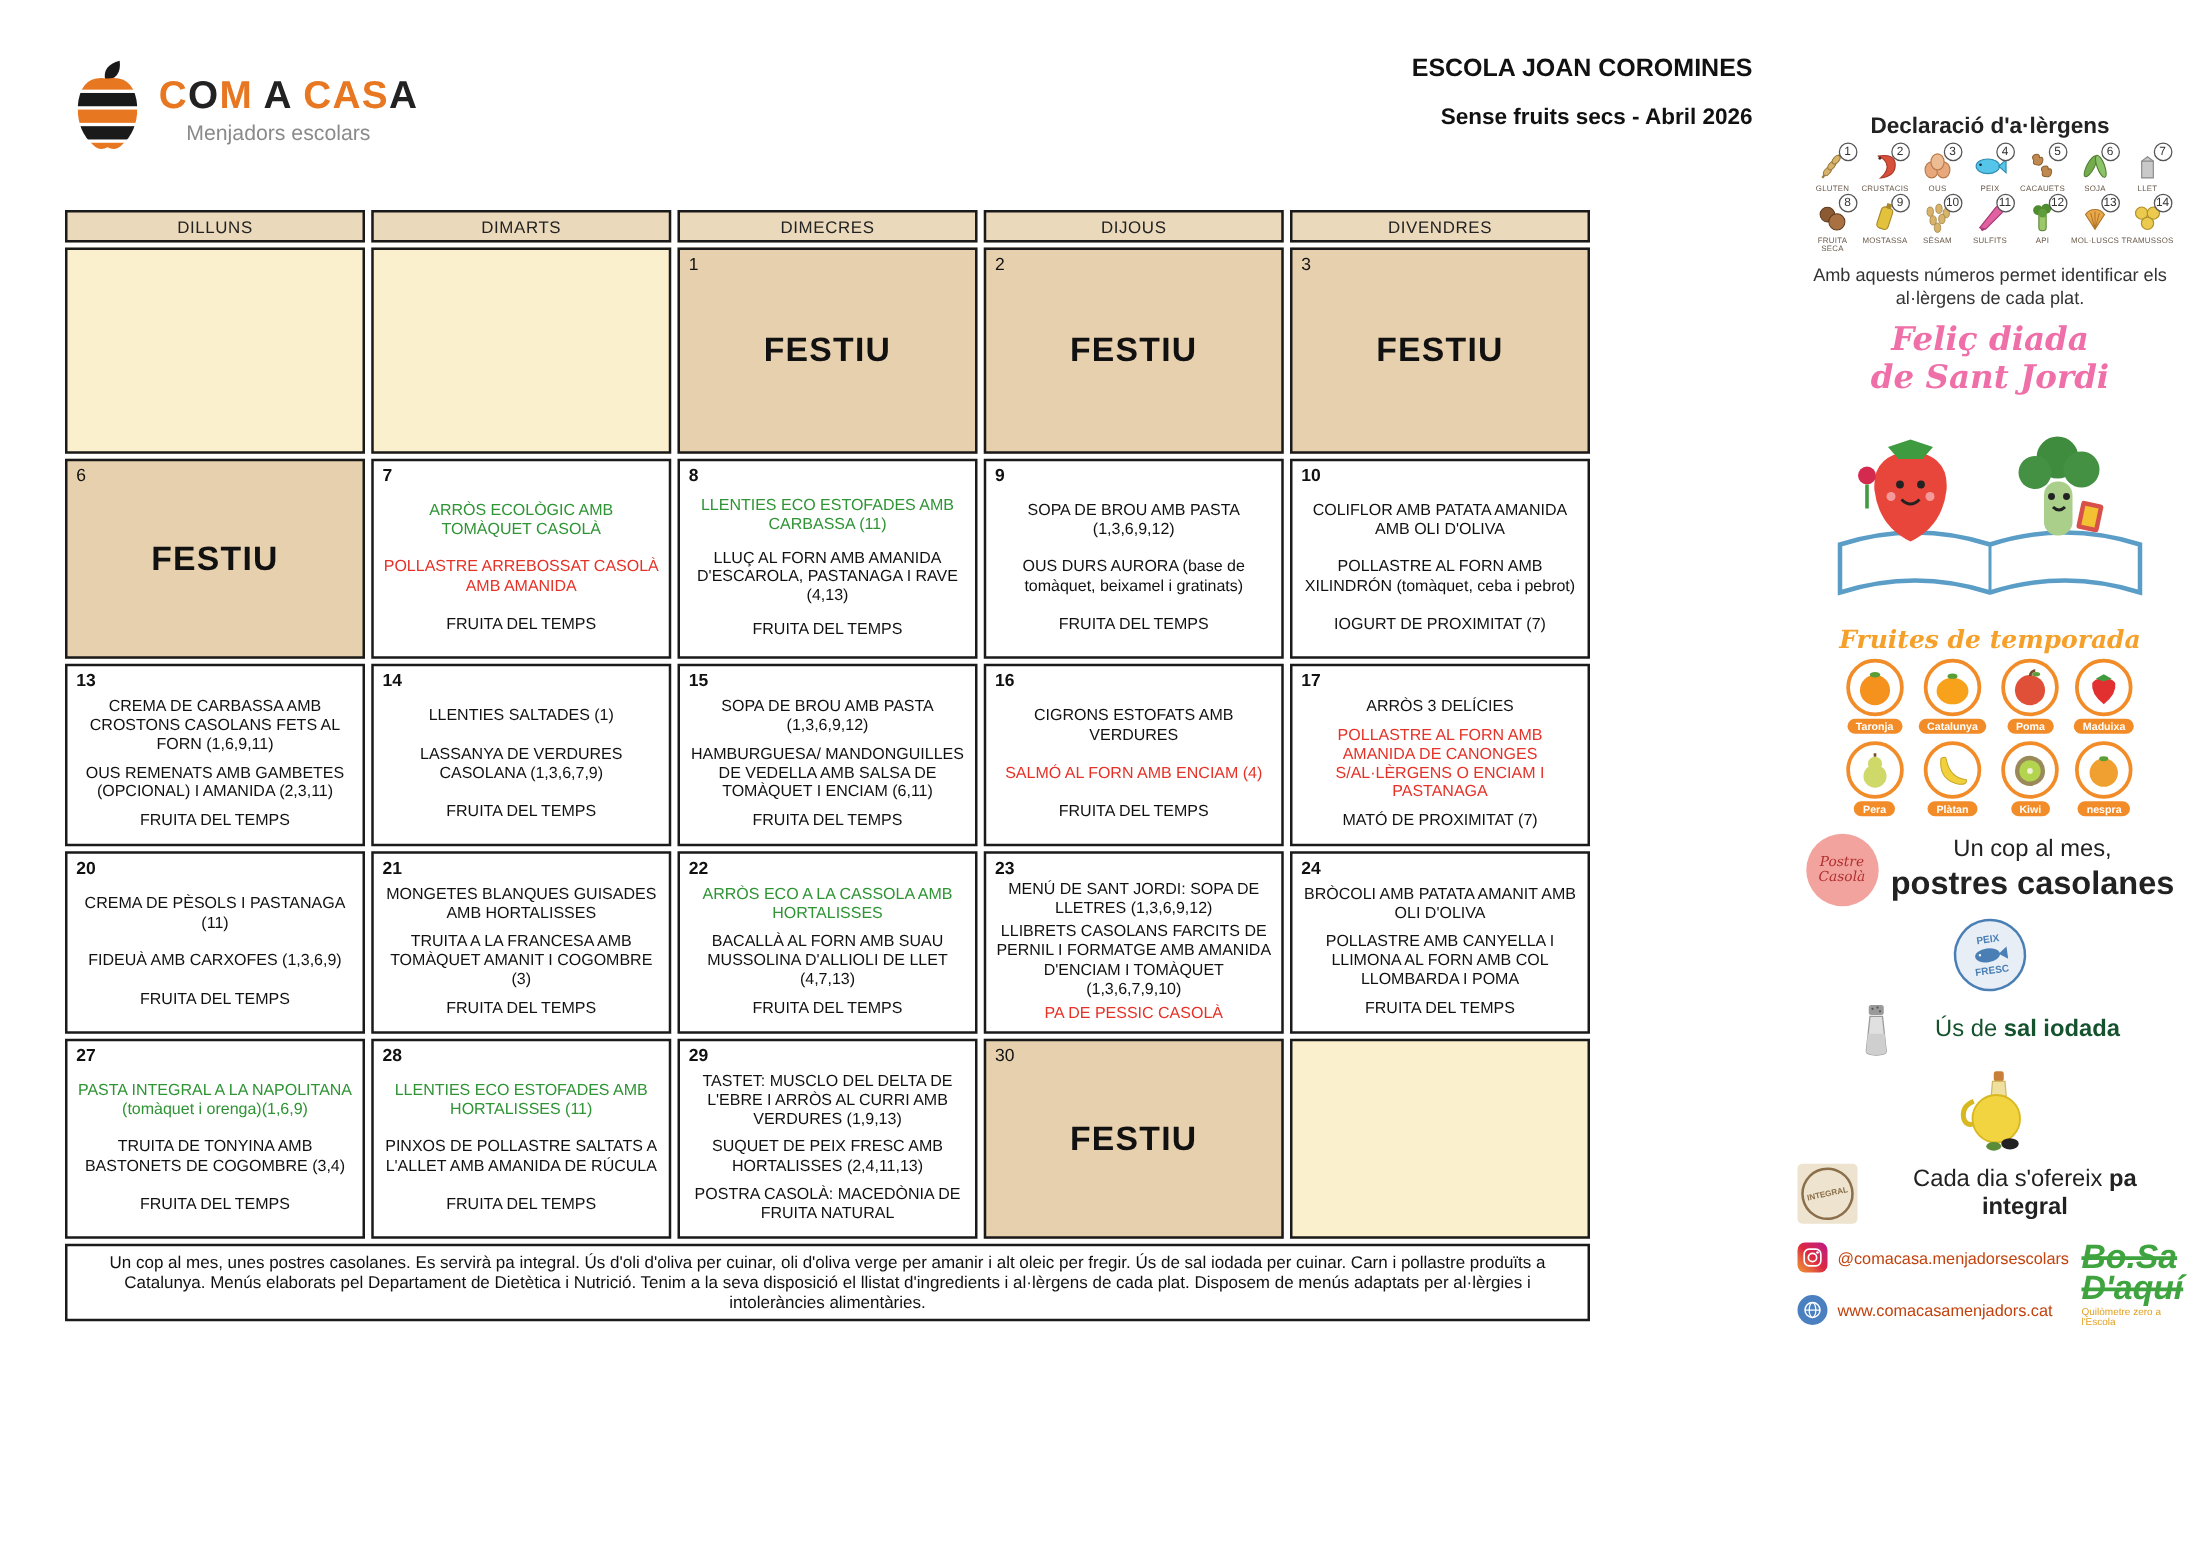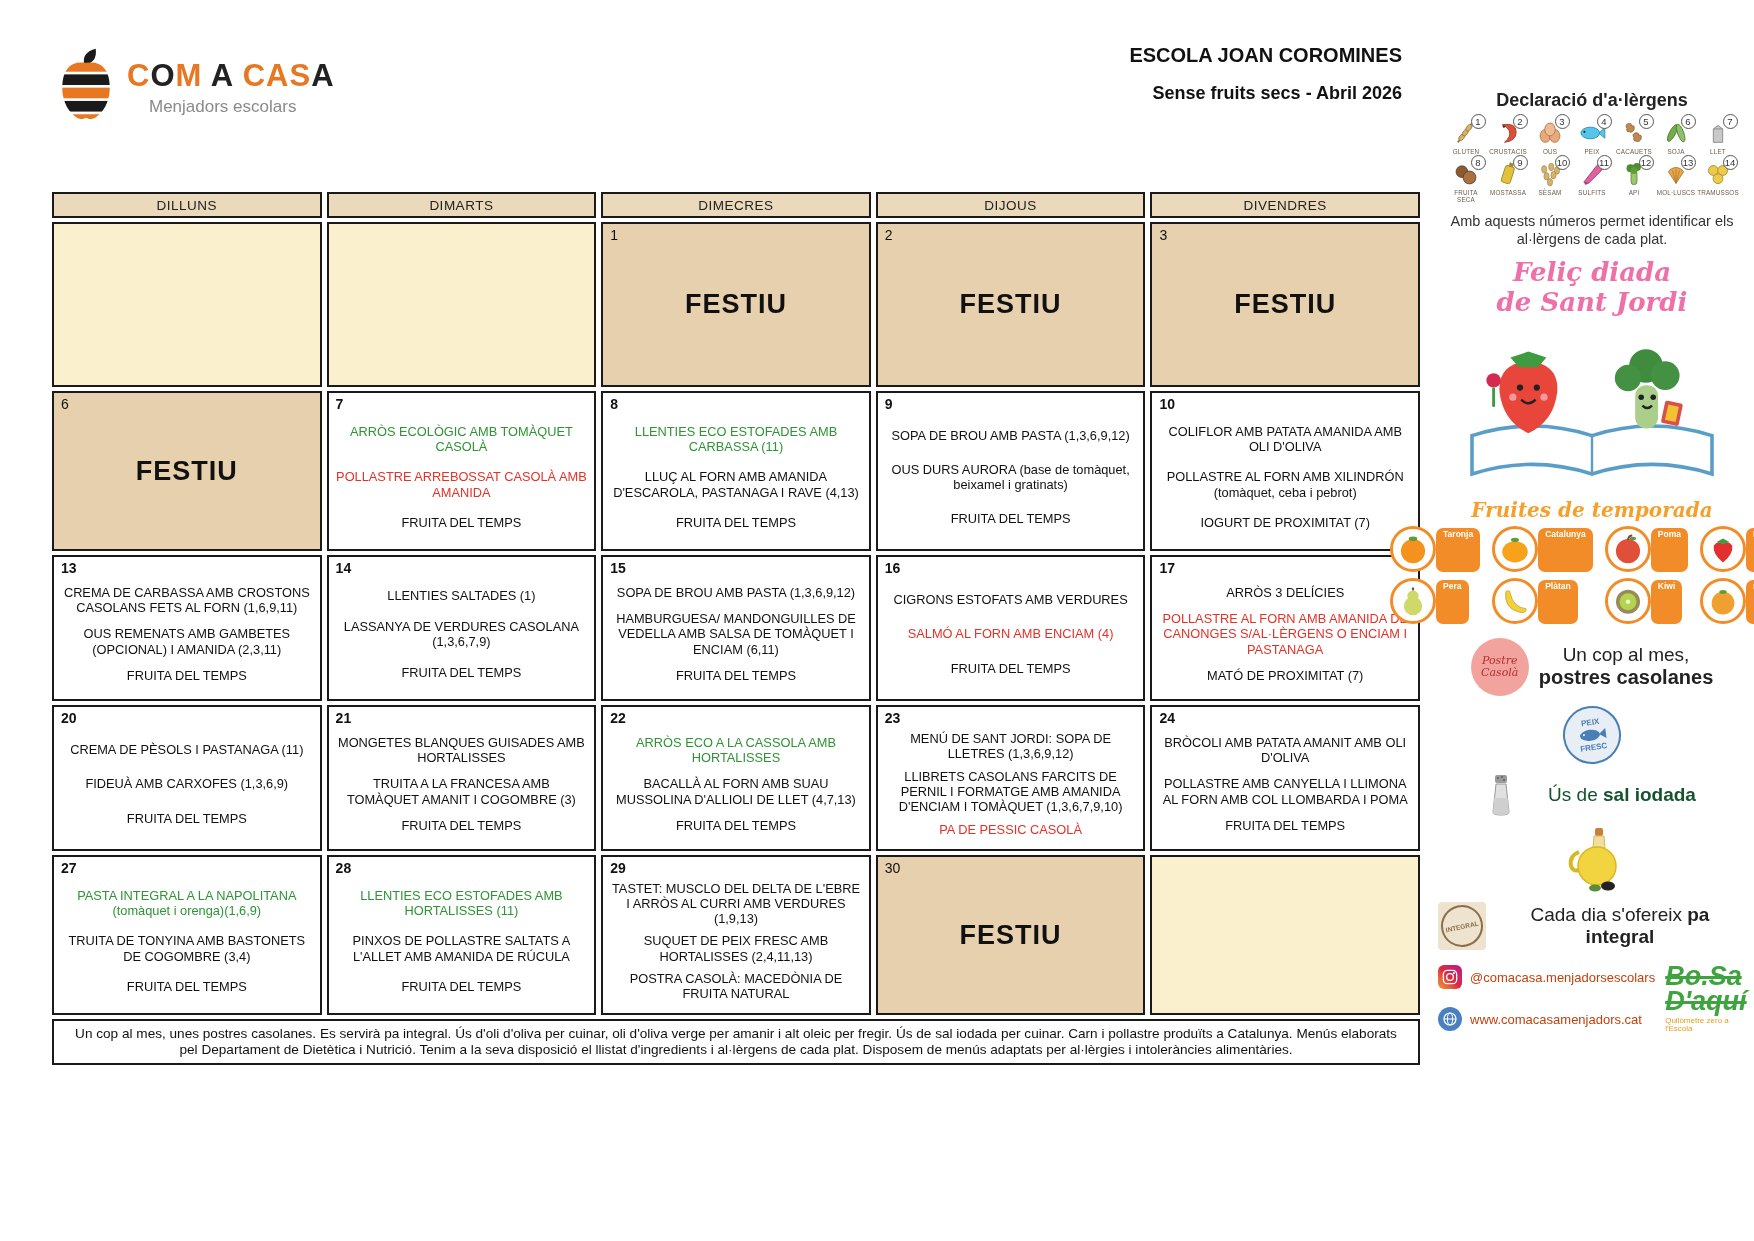--- a/index.html
+++ b/index.html
@@ -8,21 +8,21 @@
 
   
   .brand { position: absolute; left: 55px; top: 46px; display: flex; align-items: flex-start; gap: 10px; }
   .wordmark { font-size: 31px; font-weight: bold; letter-spacing: 1px; line-height: 1; margin-top: 14px; }
   .brand-sub { font-size: 17px; color: #8a8a8a; margin-top: 6px; padding-left: 22px; }
   .school { position: absolute; top: 44px; right: 352px; text-align: right; }
   .school-name { font-size: 20px; font-weight: bold; color: #111; }
   .menu-type { font-size: 18px; font-weight: bold; color: #111; margin-top: 16px; }
 
   
-  .calendar { position: absolute; left: 52px; top: 168px; width: 1368px; margin-top: 24px; }
+  .calendar { position: absolute; left: 52px; top: 168px; width: 1220px; }
   .day-headers { display: grid; grid-template-columns: repeat(5, 1fr); gap: 5px; margin-bottom: 4px; }
   .day-header { background: #EBD9BC; border: 2px solid #1a1a1a; height: 26px; display: flex; align-items: center; justify-content: center; font-size: 13.5px; letter-spacing: .5px; color: #222; }
   .week-row { display: grid; grid-template-columns: repeat(5, 1fr); gap: 5px; margin-bottom: 4px; }
   .cell { position: relative; border: 2px solid #1a1a1a; background: #fff; }
   .cell.empty { background: #FBF0CE; }
   .cell.festiu { background: #E7D0AE; }
   .daynum { position: absolute; top: 3px; left: 7px; font-size: 14px; color: #111; }
   .cell.menu .daynum { font-weight: bold; }
   .festiu-label { position: absolute; inset: 0; display: flex; align-items: center; justify-content: center; font-size: 27px; font-weight: bold; letter-spacing: 1px; color: #111; }
   .items { position: absolute; top: 16px; bottom: 4px; left: 7px; right: 7px; display: flex; flex-direction: column; justify-content: space-evenly; align-items: center; }
@@ -36,28 +36,28 @@
   .allergen { width: 39px; display: flex; flex-direction: column; align-items: center; position: relative; }
   .allergen svg { width: 28px; height: 28px; }
   .a-num { position: absolute; top: -5px; right: 0px; width: 15px; height: 15px; border: 1.2px solid #555; border-radius: 50%; font-size: 9.5px; display: flex; align-items: center; justify-content: center; background: #fff; color: #333; }
   .a-label { font-size: 6.3px; color: #6a5a4a; letter-spacing: .2px; margin-top: 2px; line-height: 1.1; }
   .allergens-note { font-size: 14.5px; color: #333; margin-top: 8px; line-height: 1.25; width: 300px; }
   .script { font-family: "DejaVu Serif", serif; font-style: italic; font-weight: bold; }
   .script.pink { color: #EF6FA8; font-size: 26px; line-height: 1.15; }
   .script.orange { color: #F5A02A; font-size: 20px; margin: 8px 0 4px; }
   .santjordi { margin-top: 10px; }
   .fruit-grid { display: grid; grid-template-columns: repeat(4, auto); column-gap: 12px; row-gap: 6px; }
-  .fruit { display: flex; flex-direction: row; }
+  .fruit { display: flex; flex-direction: column; align-items: center; }
   .fruit-ring { width: 46px; height: 46px; border: 3px solid #F28C28; border-radius: 50%; display: flex; align-items: center; justify-content: center; background: #fff; }
   .fruit-ring svg { width: 34px; height: 34px; }
   .fruit-label { margin-top: 2px; background: #F28C28; color: #fff; font-size: 8.5px; font-weight: bold; padding: 1px 7px; border-radius: 7px; }
   .postres { display: flex; align-items: center; gap: 10px; margin-top: 14px; }
   .postre-badge { width: 58px; height: 58px; border-radius: 50%; background: #F2A39E; display: flex; flex-direction: column; align-items: center; justify-content: center; color: #b03030; font-family: "DejaVu Serif", serif; font-style: italic; font-size: 11px; line-height: 1.1; }
   .postres-text { font-size: 19px; color: #222; }
-  .postres-text .b { font-weight: bold; font-size: 20px; }
+  .postres-text .b { font-weight: bold; font-size: 26px; }
   .peix { display: flex; align-items: center; gap: 6px; margin-top: 10px; }
   .peix p { font-size: 17.5px; color: #222; width: 230px; line-height: 1.25; }
   .peix-stamp { width: 58px; height: 58px; border: 2px solid #4A7FB5; border-radius: 50%; background: #E8EEF5; color: #4A7FB5; font-size: 8px; font-weight: bold; display: flex; flex-direction: column; align-items: center; justify-content: center; transform: rotate(-8deg); }
   .sal { display: flex; align-items: center; gap: 14px; margin-top: 10px; }
   .sal p { font-size: 19px; color: #14532d; margin-left: 20px; }
   .oli { display: flex; align-items: center; gap: 8px; margin-top: 10px; }
   .oli p { font-size: 17.5px; color: #222; line-height: 1.3; width: 220px; }
   .pa { display: flex; align-items: center; gap: 8px; margin-top: 10px; }
   .pa p { font-size: 19px; color: #222; }
   .pa-stamp { width: 48px; height: 48px; background: #EDE3CF; border-radius: 4px; display: flex; align-items: center; justify-content: center; }

